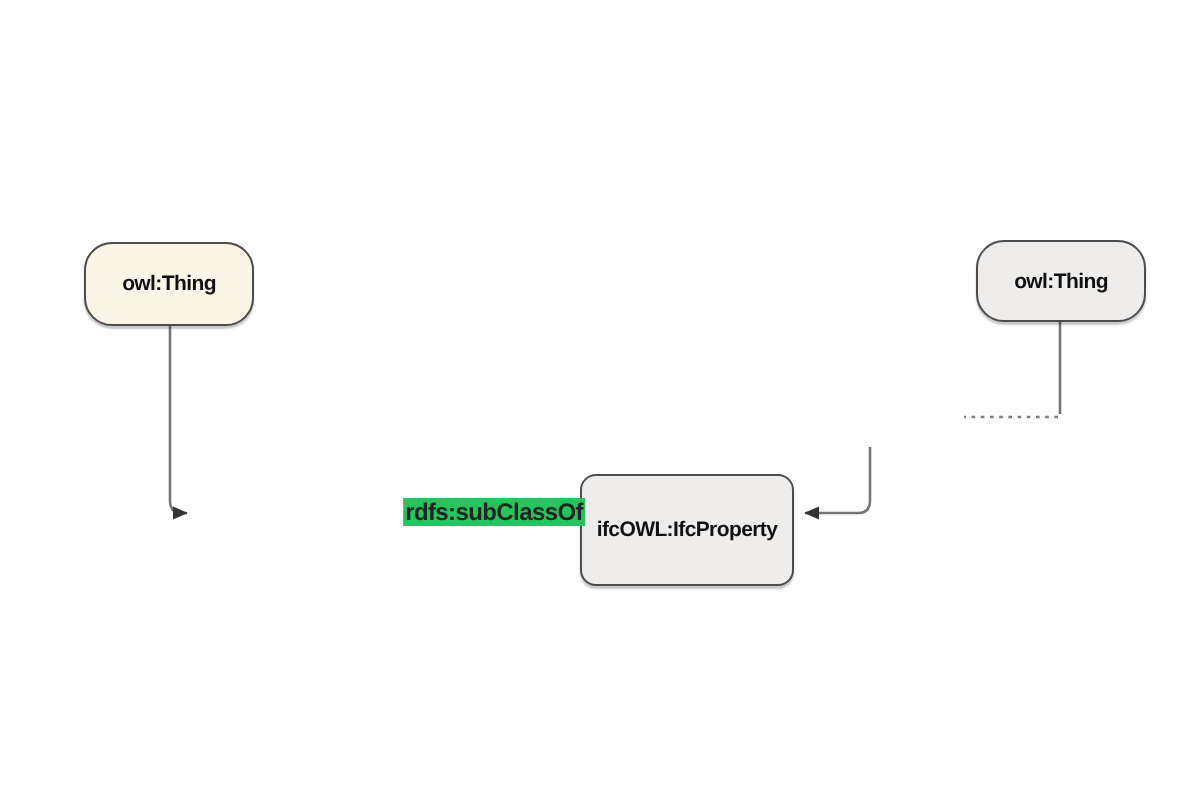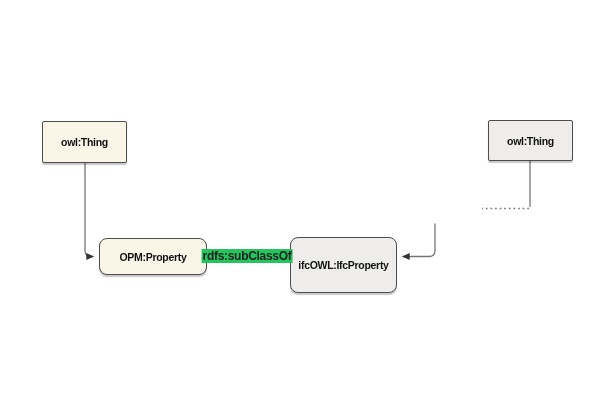--- a/index.html
+++ b/index.html
@@ -14,21 +14,21 @@
   .edges {
     position: absolute;
     left: 0; top: 0;
     width: 600px; height: 400px;
     pointer-events: none;
   }
   .node {
     position: absolute;
     box-sizing: border-box;
     border: 1.5px solid #4d4d4d;
-    border-radius: 2px;
+    border-radius: 14px;
     display: flex;
     align-items: center;
     justify-content: center;
     box-shadow: 0 1.5px 1px rgba(0,0,0,0.22);
   }
   .node.cream { background: #f9f5e7; }
   .node.gray  { background: #eeedeb; }
   .node-label {
     font-size: 10.5px;
     font-weight: bold;
@@ -73,23 +73,20 @@
 
   <div class="node cream" style="left:42px; top:121px; width:85px; height:42px;">
     <span class="node-label">owl:Thing</span>
   </div>
 
   <div class="node gray" style="left:488px; top:120px; width:85px; height:41px;">
     <span class="node-label">owl:Thing</span>
   </div>
 
 
-  <div class="node cream" style="left:99px; top:238px; width:108px; height:37px; border-radius:8px;">
-    <span class="node-label">OPM:Property</span>
-  </div>
 
   <div class="node gray" style="left:290px; top:237px; width:107px; height:56px; border-radius:8px;">
     <span class="node-label">ifcOWL:IfcProperty</span>
   </div>
 
   <span class="edge-label" style="left:247px; top:256px;">rdfs:subClassOf</span>
 
 </div>
 
 </body></html>

